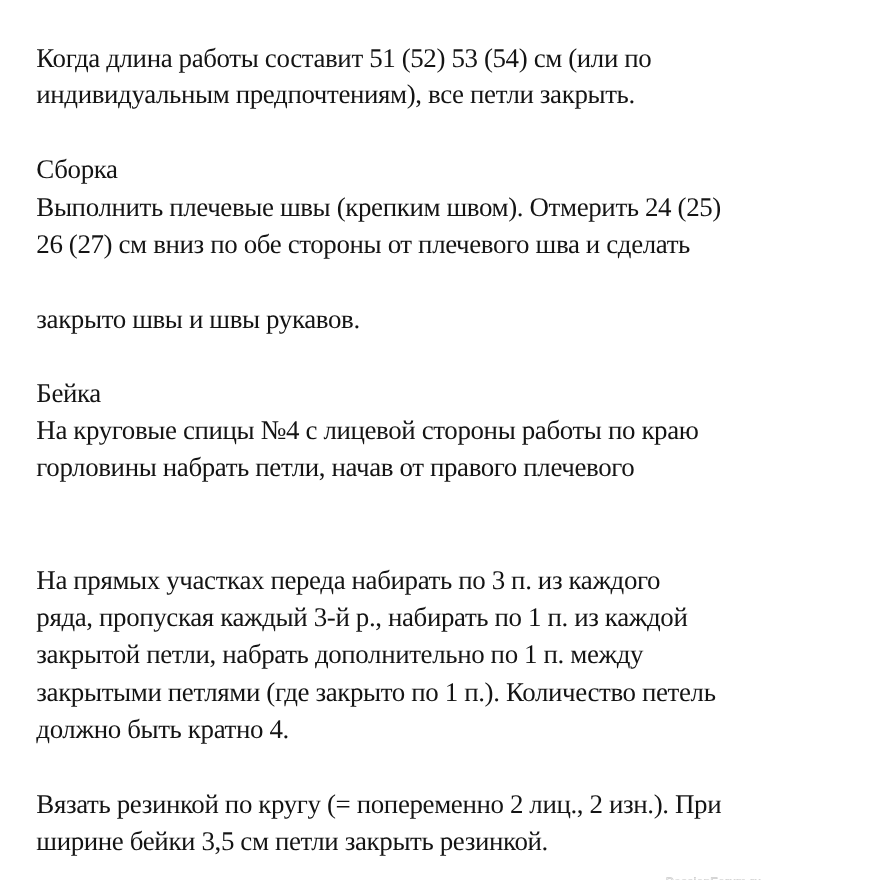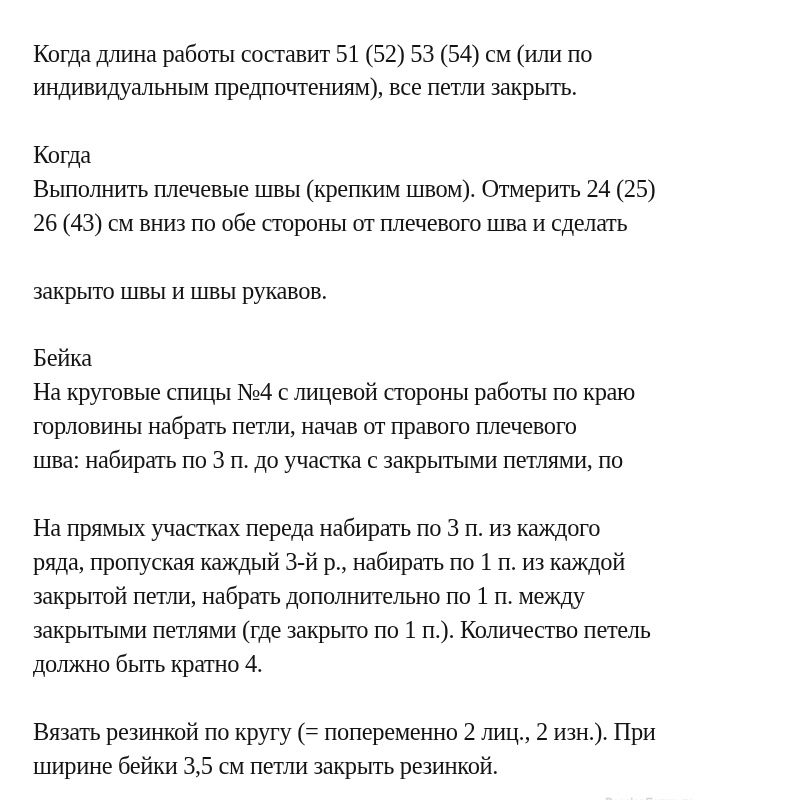--- a/index.html
+++ b/index.html
@@ -24,29 +24,28 @@
     text-align: right;
   }
 </style>
 </head>
 <body>
 
 <div class="page">
   <div class="line" style="top:20px">Когда длина работы составит 51 (52) 53 (54) см (или по</div>
   <div class="line" style="top:53px">индивидуальным предпочтениям), все петли закрыть.</div>
 
-  <div class="line" style="top:121px">Когда</div>
+  <div class="line" style="top:121px">Сборка</div>
   <div class="line" style="top:155px">Выполнить плечевые швы (крепким швом). Отмерить 24 (25)</div>
-  <div class="line" style="top:189px">26 (43) см вниз по обе стороны от плечевого шва и сделать</div>
+  <div class="line" style="top:189px">26 (27) см вниз по обе стороны от плечевого шва и сделать</div>
   <div class="line" style="top:257px">закрыто швы и швы рукавов.</div>
 
   <div class="line" style="top:324px">Бейка</div>
   <div class="line" style="top:358px">На круговые спицы №4 с лицевой стороны работы по краю</div>
   <div class="line" style="top:392px">горловины набрать петли, начав от правого плечевого</div>
-  <div class="line" style="top:426px">шва: набирать по 3 п. до участка с закрытыми петлями, по</div>
   <div class="line" style="top:494px">На прямых участках переда набирать по 3 п. из каждого</div>
   <div class="line" style="top:528px">ряда, пропуская каждый 3-й р., набирать по 1 п. из каждой</div>
   <div class="line" style="top:562px">закрытой петли, набрать дополнительно по 1 п. между</div>
   <div class="line" style="top:596px">закрытыми петлями (где закрыто по 1 п.). Количество петель</div>
   <div class="line" style="top:630px">должно быть кратно 4.</div>
 
   <div class="line" style="top:698px">Вязать резинкой по кругу (= попеременно 2 лиц., 2 изн.). При</div>
   <div class="line" style="top:732px">ширине бейки 3,5 см петли закрыть резинкой.</div>
 
   <div class="watermark">PassionForum.ru</div>

